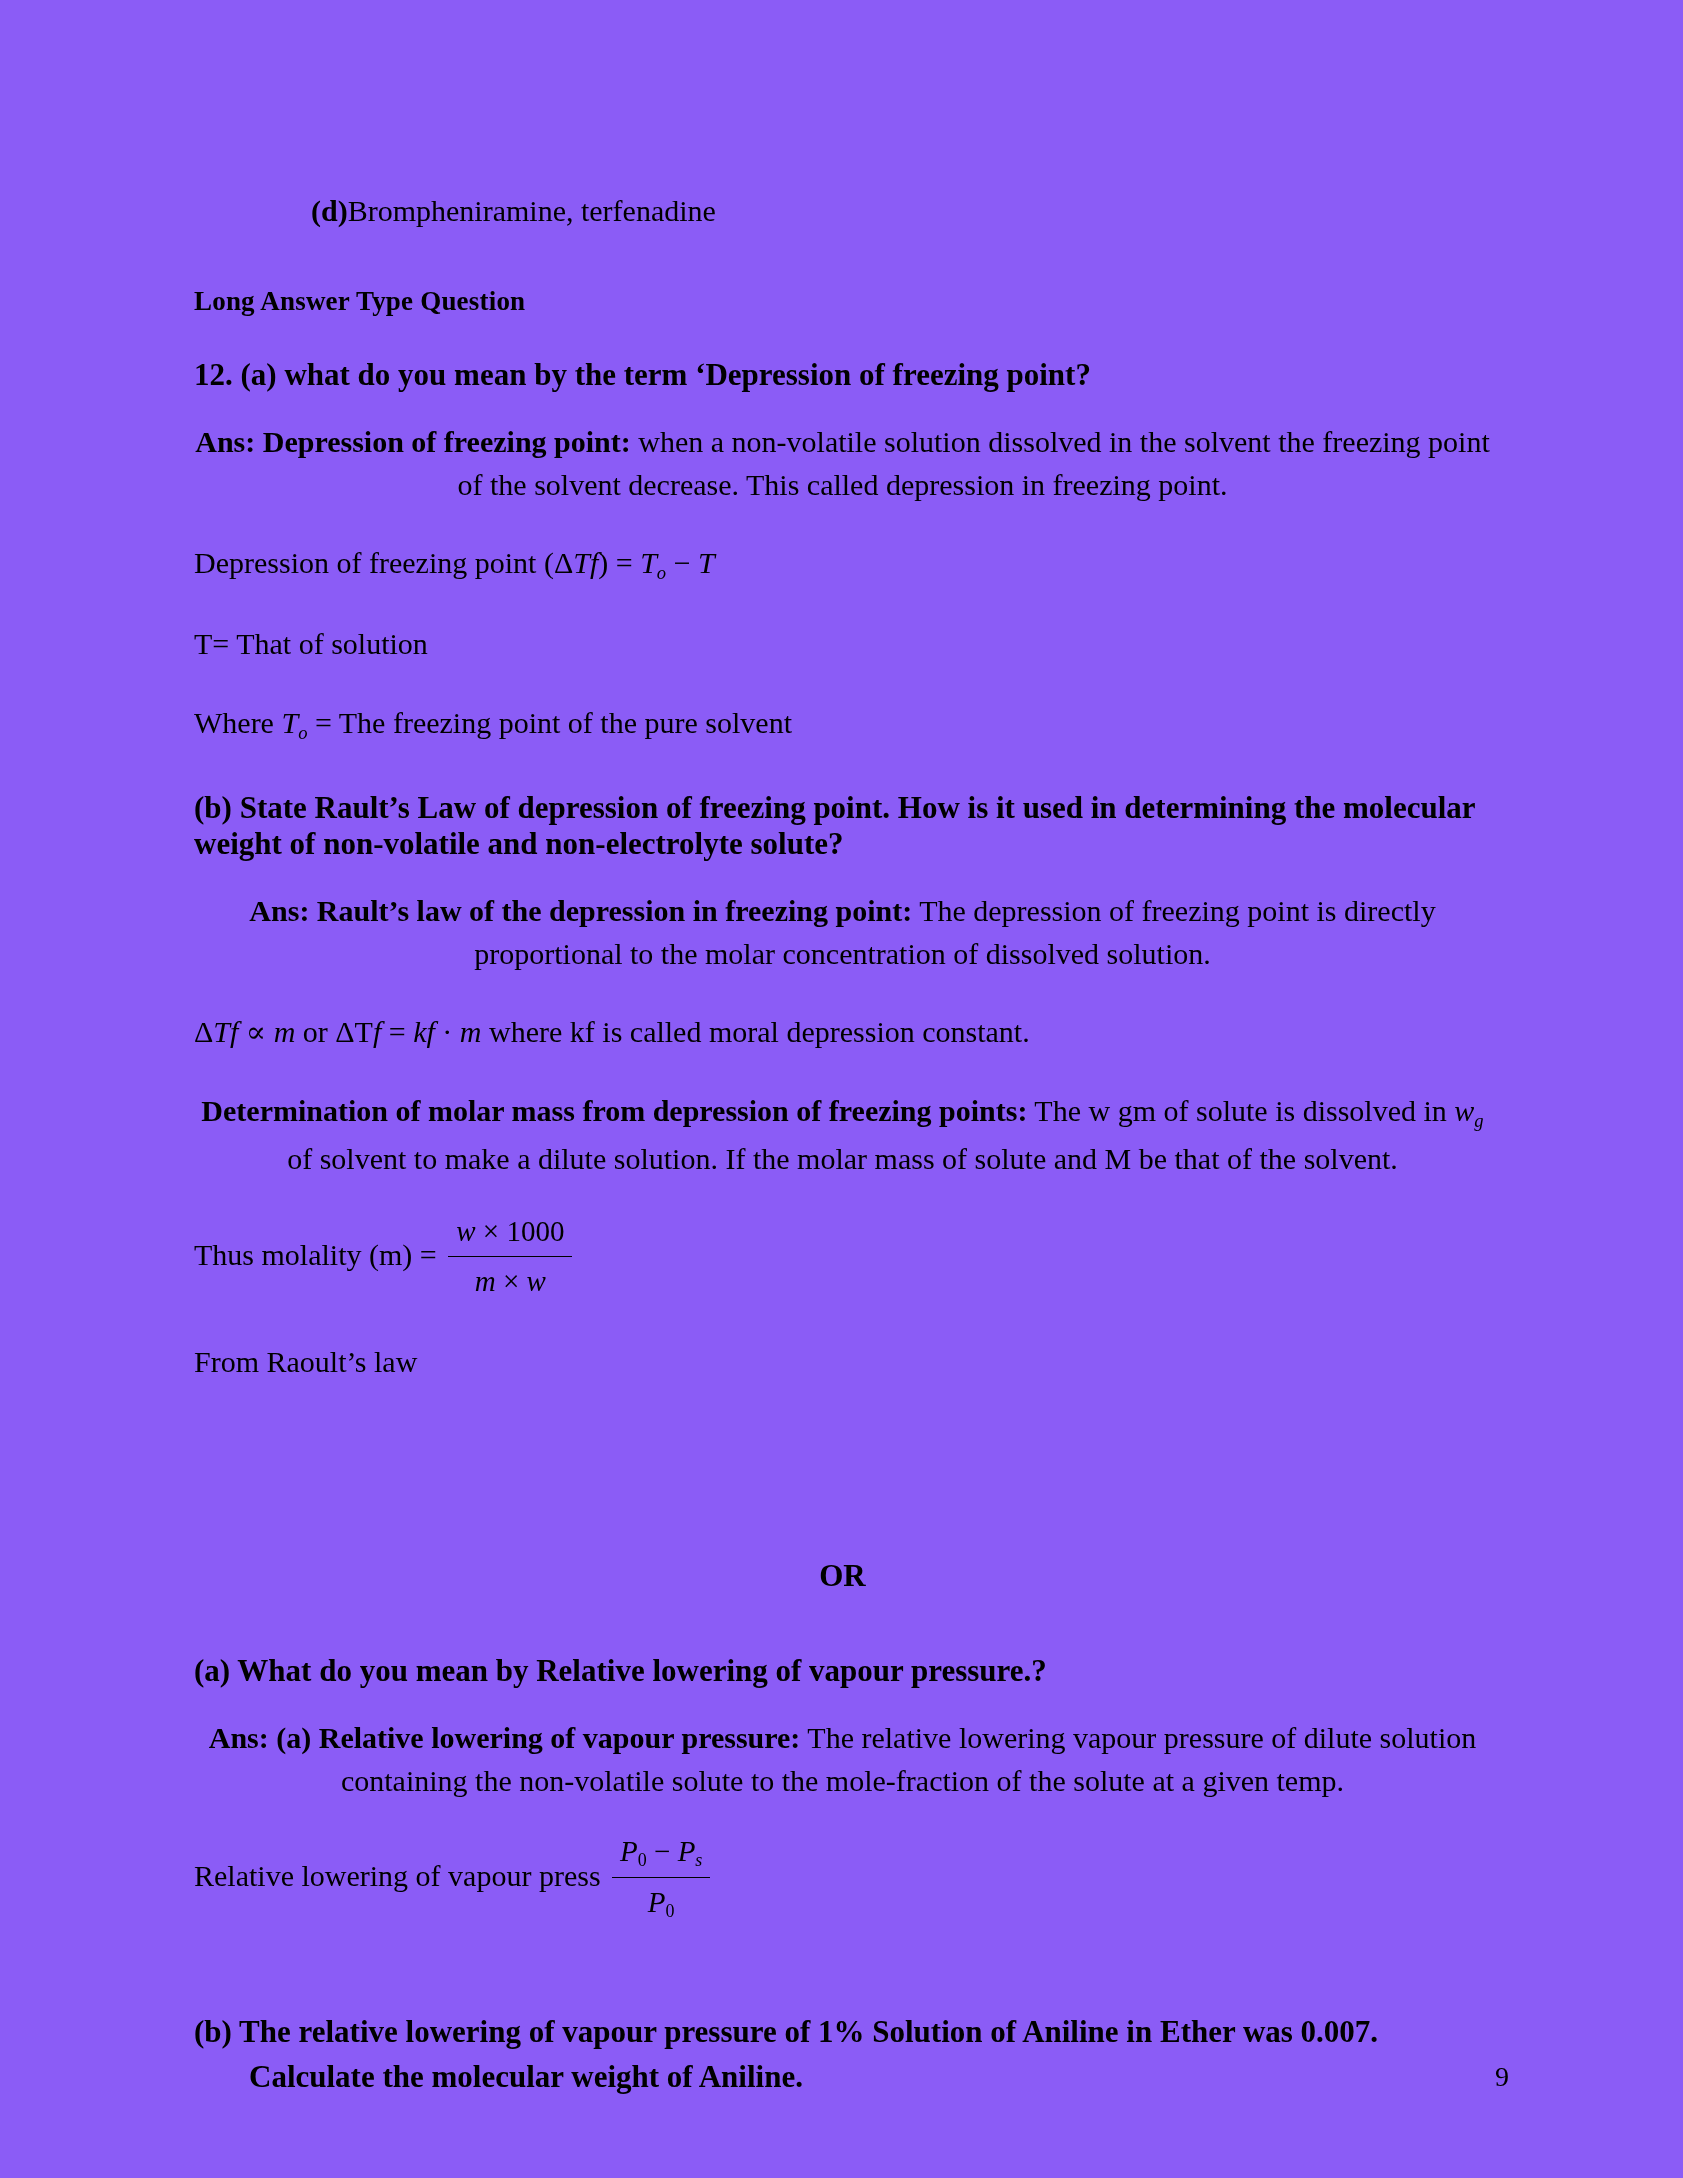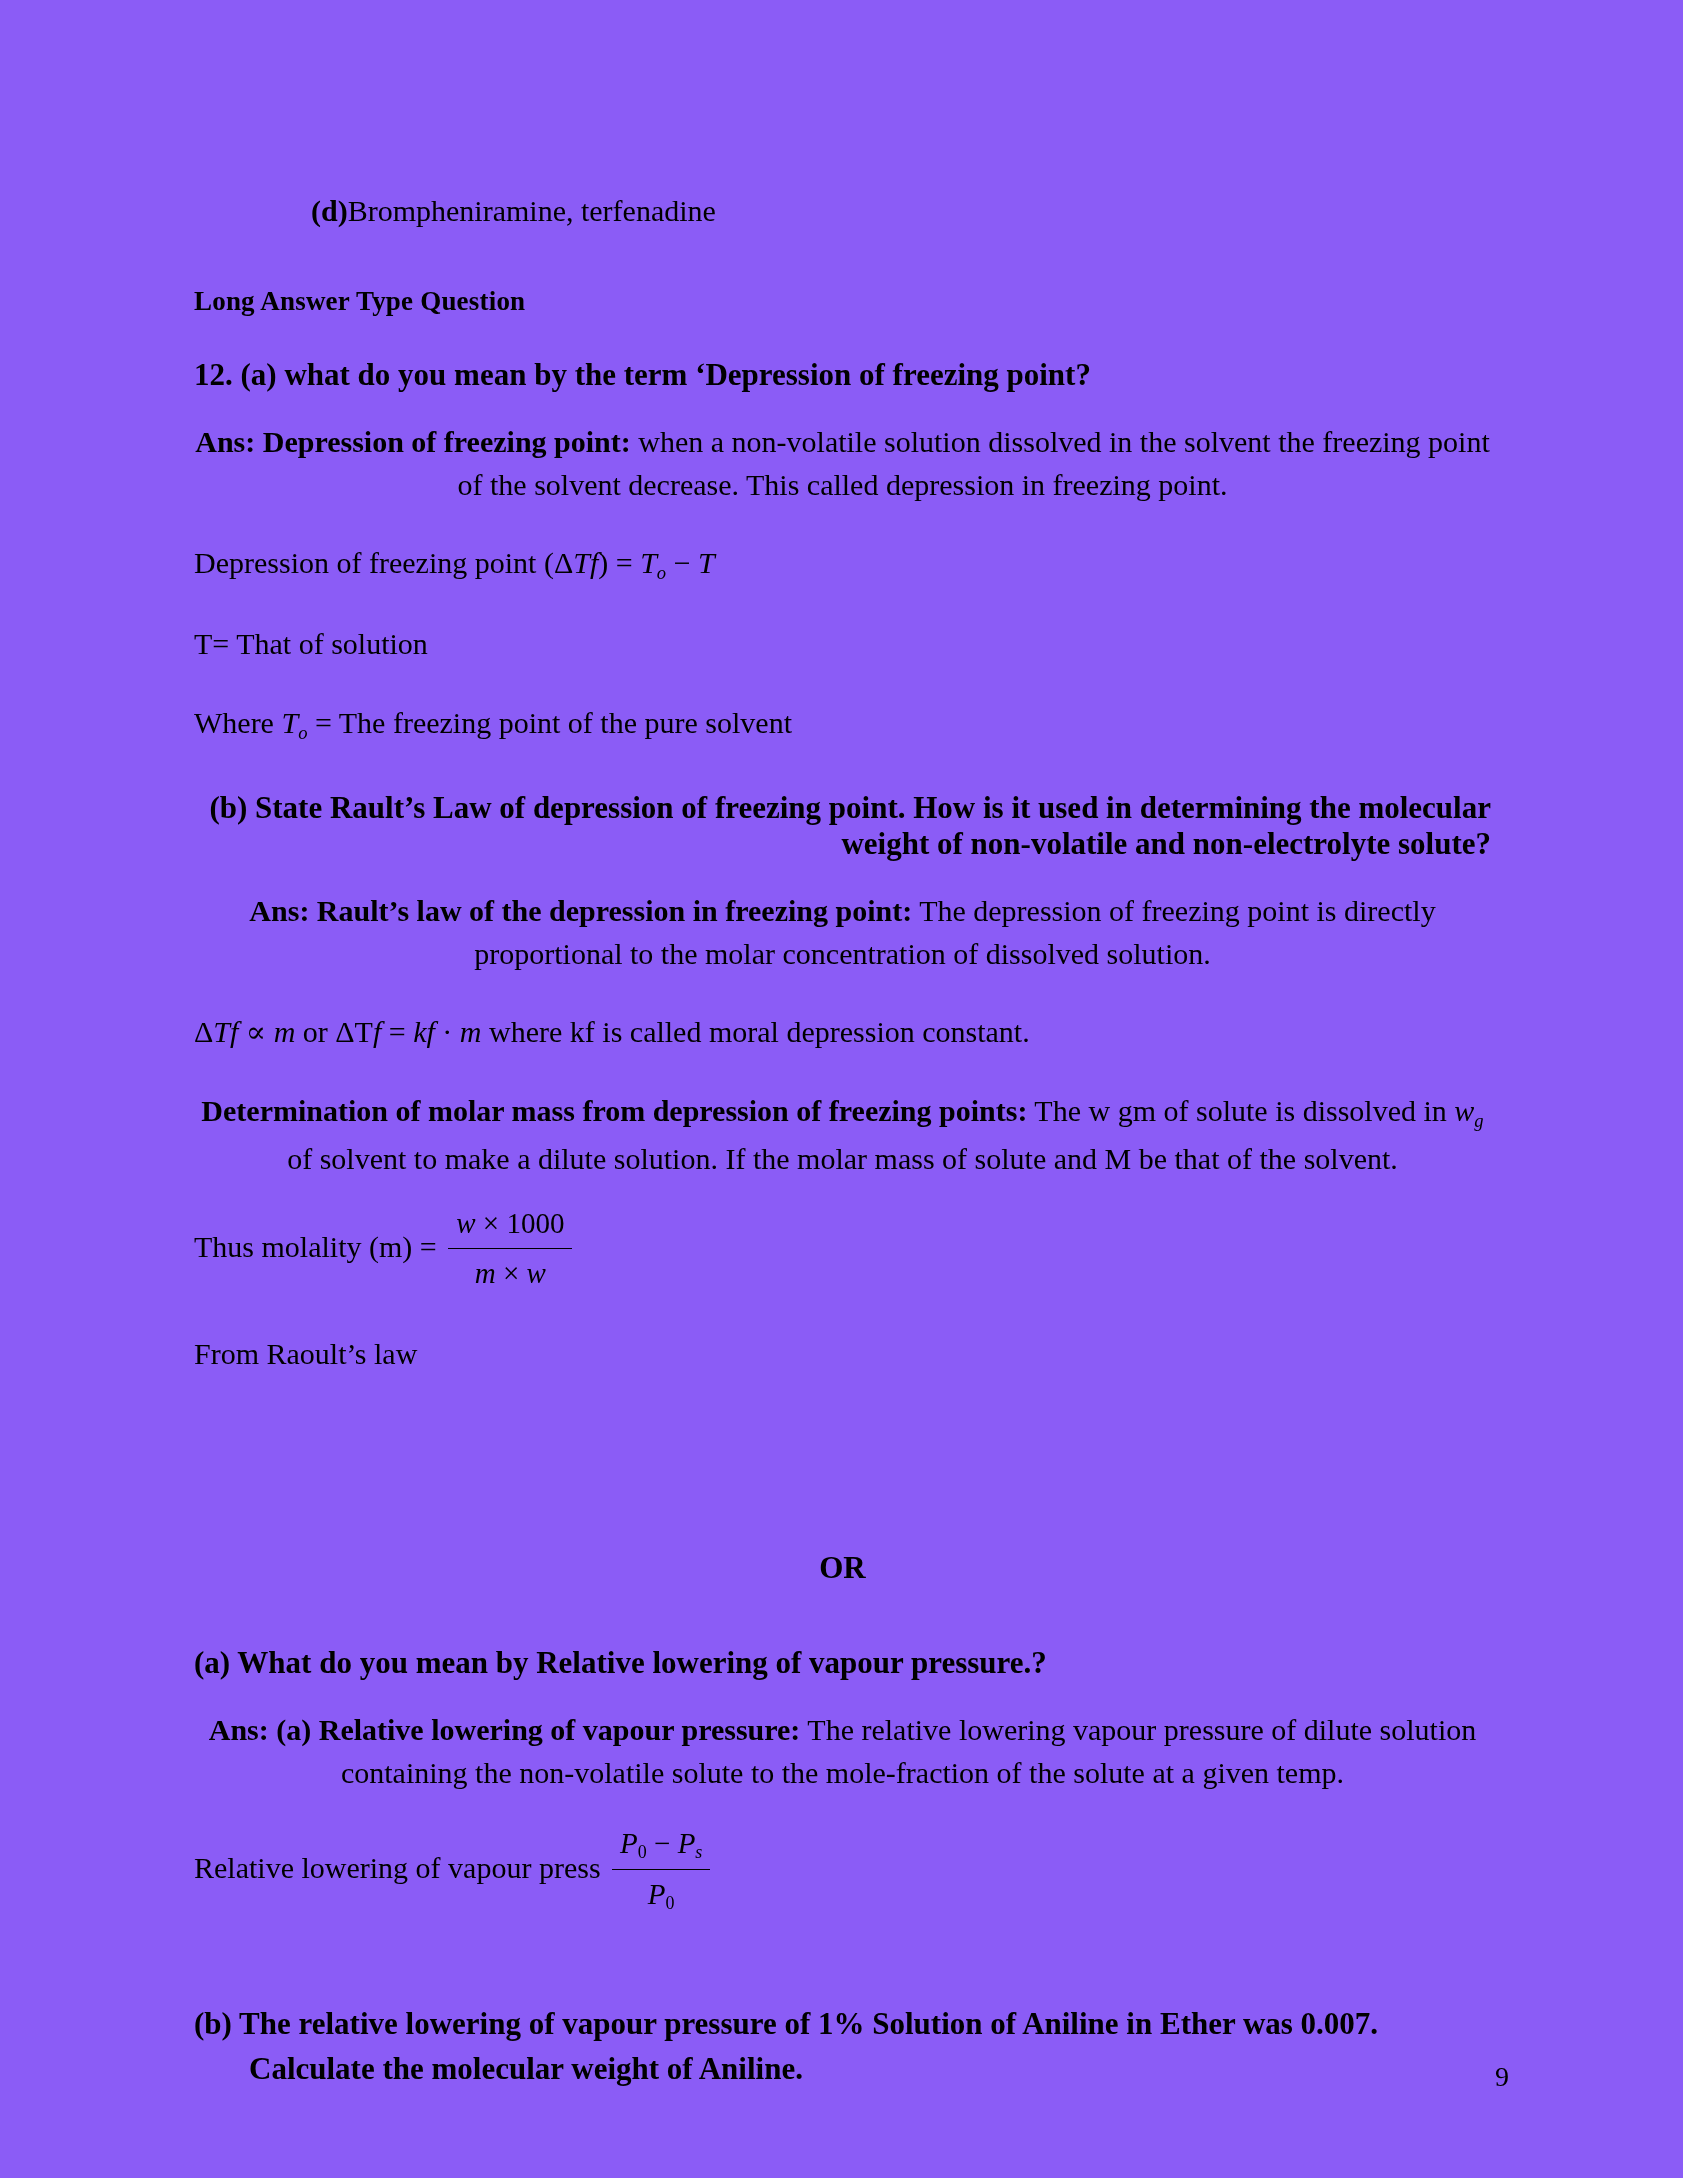--- a/index.html
+++ b/index.html
@@ -132,35 +132,35 @@
     <div class="eq-line">
       <span>Depression of freezing point </span><span class="mu">(</span><span class="mu">Δ</span><span class="mi">T</span><span class="mi">f</span><span class="mu">)</span><span> = </span><span class="mi">T</span><sub class="sb">o</sub><span> − </span><span class="mi">T</span>
     </div>
 
     <div class="eq-line">T= That of solution</div>
 
     <div class="eq-line">
       <span>Where </span><span class="mi">T</span><sub class="sb">o</sub><span> = The freezing point of the pure solvent</span>
     </div>
 
-    <div class="q-line" style="margin-top:44px;text-align:right;">(b) State Rault’s Law of depression of freezing point. How is it used in determining the molecular weight of non-volatile and non-electrolyte solute?</div>
+    <div class="q-line" style="margin-top:44px;">(b) State Rault’s Law of depression of freezing point. How is it used in determining the molecular weight of non-volatile and non-electrolyte solute?</div>
 
     <div class="para">
       <span class="b">Ans: Rault’s law of the depression in freezing point:</span><span> The depression of freezing point is directly proportional to the molar concentration of dissolved solution.</span>
     </div>
 
     <div class="eq-line">
       <span class="mu">Δ</span><span class="mi">T</span><span class="mi">f</span><span> ∝ </span><span class="mi">m</span><span>   or </span><span class="mu">Δ</span><span class="mu">T</span><span class="mi">f</span><span> = </span><span class="mi">kf</span><span> · </span><span class="mi">m</span><span>    where kf is called moral depression constant.</span>
     </div>
 
     <div class="para" style="margin-top:34px;line-height:1.55;">
       <span class="b">Determination of molar mass from depression of freezing points:</span><span> The w gm of solute is dissolved in </span><span class="mi">w</span><sub class="sb">g</sub><span> of solvent to make a dilute solution. If the molar mass of solute and M be that of the solvent.</span>
     </div>
 
-    <div class="eq-line" style="margin-top:22px;">
+    <div class="eq-line" style="margin-top:30px;">
       <span>Thus molality (m) = </span><span class="frac"><span class="num"><span class="mi">w</span><span> × </span><span class="mu">1000</span></span><span class="den"><span class="mi">m</span><span> × </span><span class="mi">w</span></span></span>
     </div>
 
     <div class="eq-line" style="margin-top:34px;">From Raoult’s law</div>
 
     <div class="or-center">OR</div>
 
     <div class="q-line" style="margin-top:59px;">(a) What do you mean by Relative lowering of vapour pressure.?</div>
 
     <div class="para">

